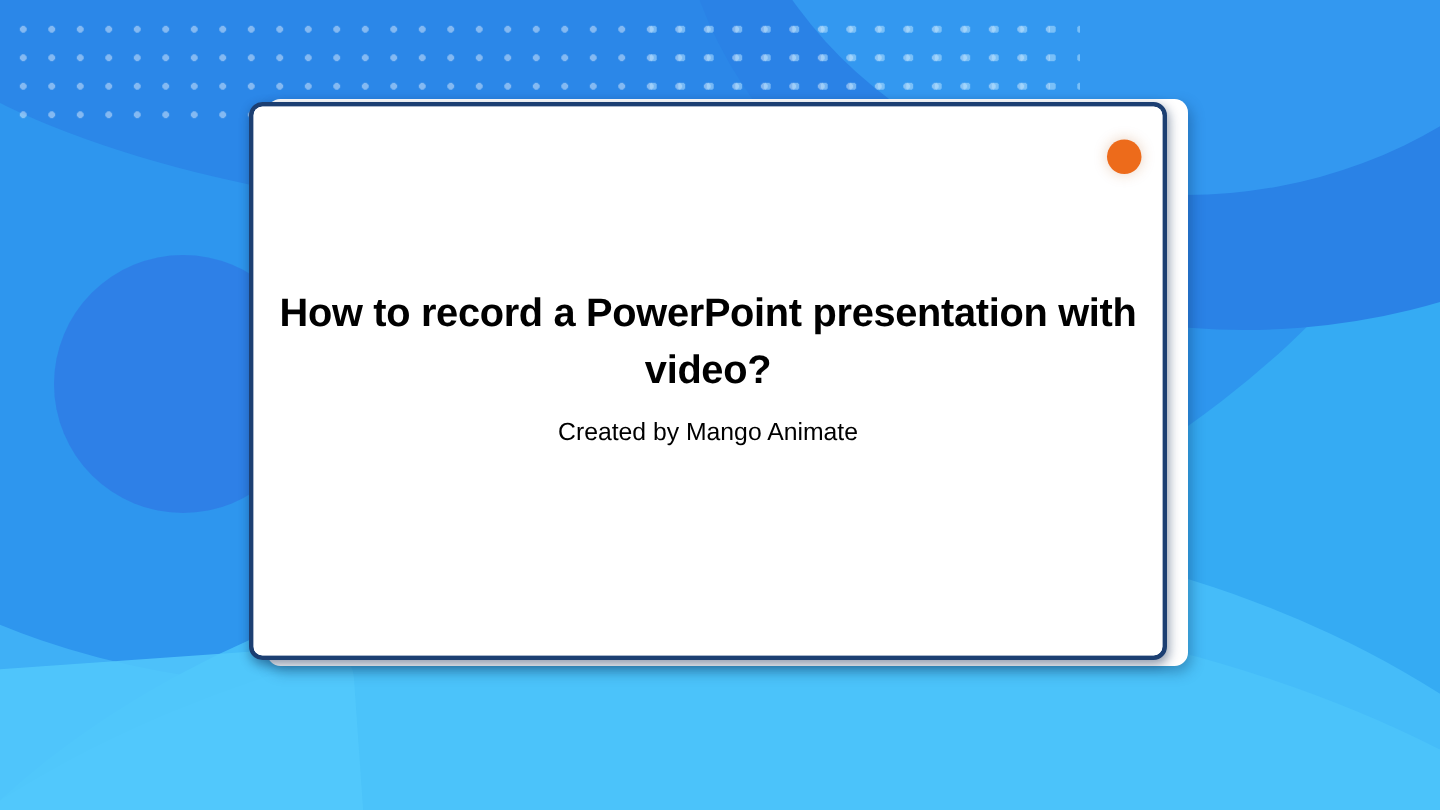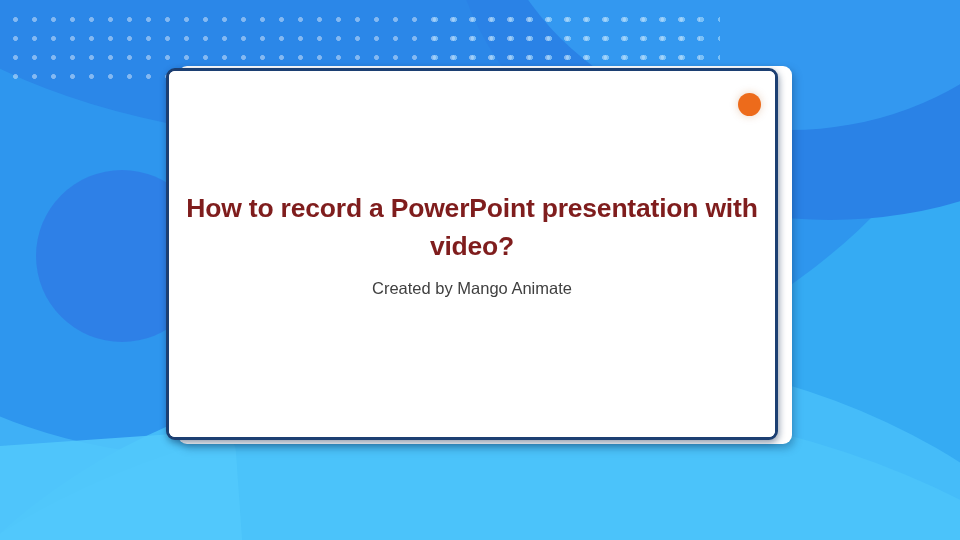--- a/index.html
+++ b/index.html
@@ -211,29 +211,29 @@
     width: 592px;
     text-align: center;
   }
   .slide-title {
     margin: 0;
     font-family: "Liberation Sans", sans-serif;
     font-weight: bold;
     font-size: 26.5px;
     line-height: 1.42;
     letter-spacing: -0.2px;
-    color: #7f1d1d;
+    color: #000000;
   }
   .slide-subtitle {
     margin: 14px 0 0 0;
     font-family: "Liberation Sans", sans-serif;
     font-weight: normal;
     font-size: 16.5px;
     line-height: 1.2;
-    color: #404040;
+    color: #000000;
   }
 </style>
 </head>
 <body>
 
 <div id="stage">
 
   <div class="bg-layer">
     <div class="bg-base"></div>
     <div class="bg-wedge-left-light"></div>

